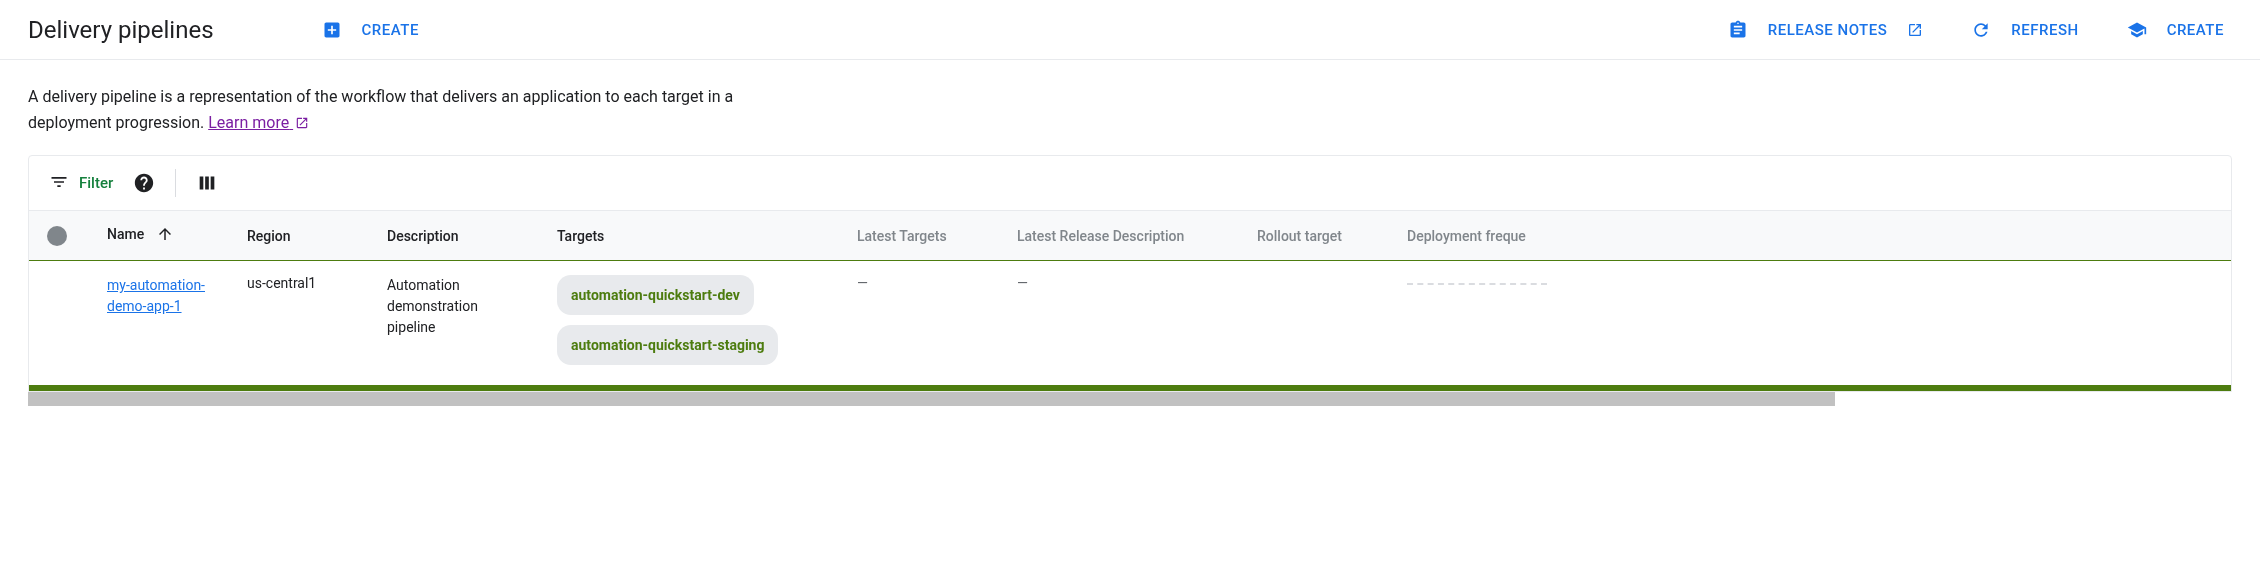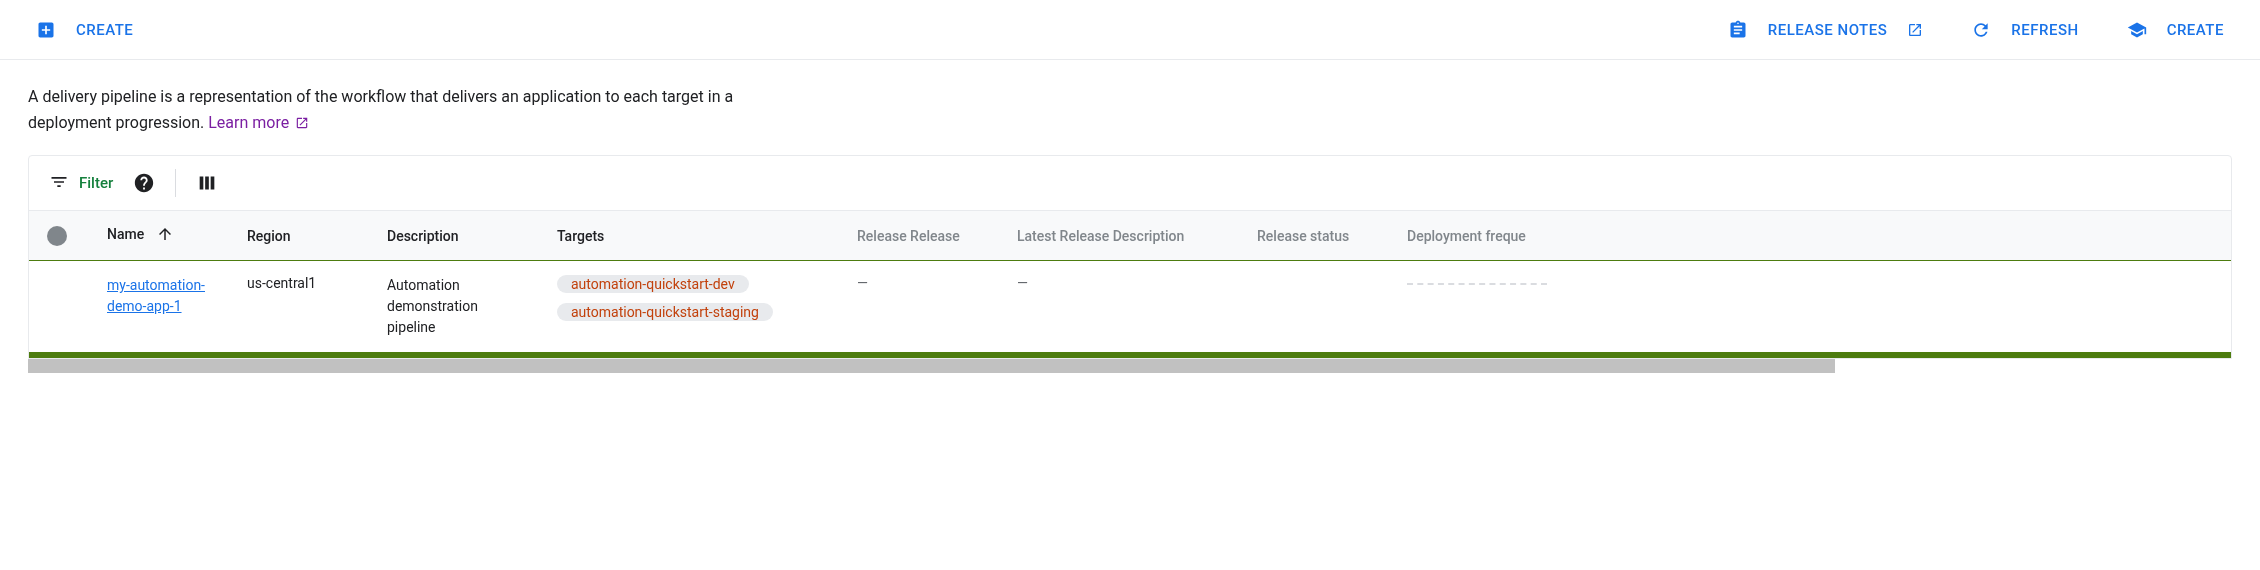--- a/index.html
+++ b/index.html
@@ -61,20 +61,21 @@
       padding: 24px 28px 20px;
     }
     .description-text {
       font-size: 16px;
       color: #202124;
       line-height: 1.6;
       max-width: 720px;
     }
     .learn-more-link {
       color: #7b1fa2;
+      text-decoration: underline;
       text-decoration-color: #7b1fa2;
       cursor: pointer;
     }
     .learn-more-link .ext-icon {
       fill: #7b1fa2;
       width: 14px;
       height: 14px;
       vertical-align: middle;
       margin-left: 2px;
     }
@@ -179,26 +180,27 @@
     .name-cell {
       max-width: 120px;
     }
     .desc-cell {
       max-width: 160px;
       line-height: 1.5;
     }
     .chip {
       display: inline-block;
       background: #e8eaed;
-      color: #c2410c;
-      padding: 1px 14px;
+      color: #4d7c0f;
+      padding: 12px 14px;
       border-radius: 14px;
       font-size: 14px;
       margin-bottom: 6px;
       cursor: pointer;
+      font-weight: bold;
     }
     .targets-cell {
       display: flex;
       flex-direction: column;
       align-items: flex-start;
       gap: 4px;
     }
     .dash {
       color: #5f6368;
     }
@@ -236,20 +238,21 @@
     .col-desc { width: 170px; }
     .col-targets { width: 300px; }
     .col-latest { width: 160px; }
     .col-latest-desc { width: 240px; }
     .col-rollout { width: 150px; }
   </style>
 </head>
 <body>
 
 <div class="header">
+  <h1 class="page-title">Delivery pipelines</h1>
 
   <button class="btn">
     <span class="btn-icon">
       <svg viewBox="0 0 24 24" width="20" height="20">
           <path d="M19 3H5c-1.1 0-2 .9-2 2v14c0 1.1.9 2 2 2h14c1.1 0 2-.9 2-2V5c0-1.1-.9-2-2-2zm-2 10h-4v4h-2v-4H7v-2h4V7h2v4h4v2z"></path>
         </svg>
     </span>
     <span>CREATE</span>
   </button>
 
@@ -335,23 +338,23 @@
           <span>Name</span>
           <span class="sort-arrow">
             <svg viewBox="0 0 24 24" width="18" height="18" fill="#202124">
                 <path d="M4 12l1.41 1.41L11 7.83V20h2V7.83l5.58 5.59L20 12l-8-8-8 8z"></path>
               </svg>
           </span>
         </th>
         <th class="col-region">Region</th>
         <th class="col-desc">Description</th>
         <th class="col-targets">Targets</th>
-        <th class="col-latest muted">Release Release</th>
+        <th class="col-latest muted">Latest Targets</th>
         <th class="col-latest-desc muted">Latest Release Description</th>
-        <th class="col-rollout muted">Release status</th>
+        <th class="col-rollout muted">Rollout target</th>
         <th class="muted">Deployment freque</th>
       </tr>
     </thead>
     <tbody>
       <tr>
         <td></td>
         <td class="name-cell">
           <a class="link">my-automation-demo-app-1</a>
         </td>
         <td>us-central1</td>

